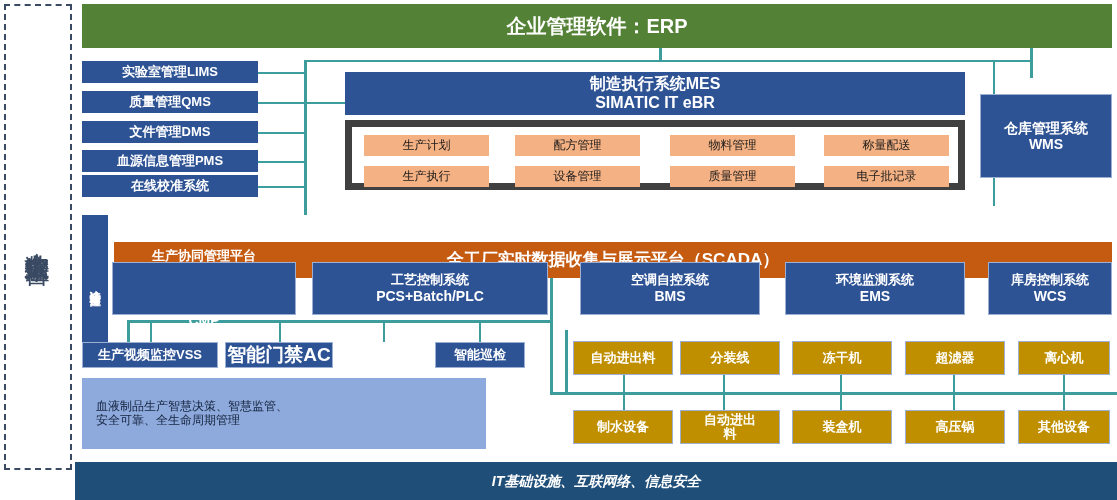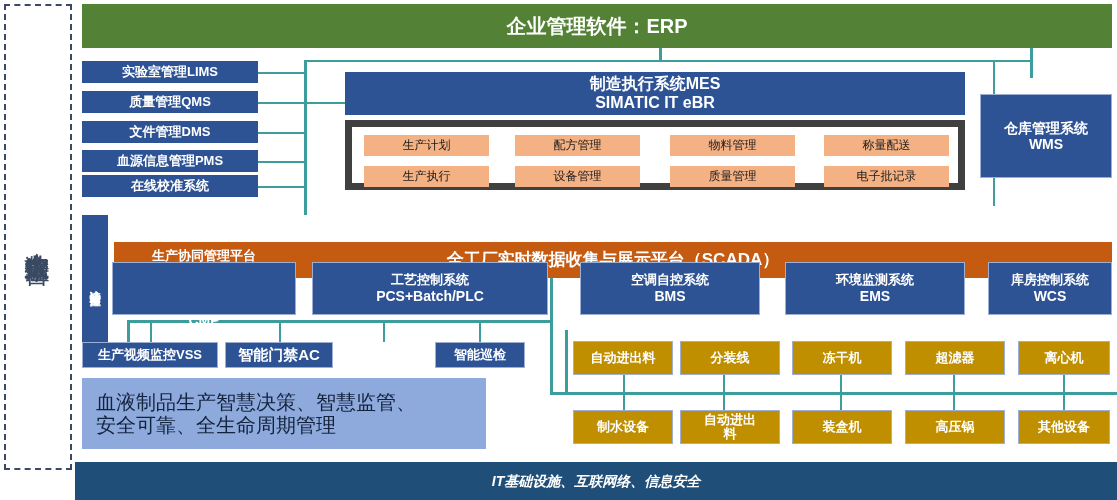--- a/index.html
+++ b/index.html
@@ -175,28 +175,28 @@
     <span style="font-size:14px;">EMS</span>
   </div>
   <div class="abs box navy" style="left:988px;top:262px;width:124px;height:53px;font-size:13px;flex-direction:column;">
     <span>库房控制系统</span>
     <span style="font-size:14px;">WCS</span>
   </div>
 
   <div class="abs box navy" style="left:82px;top:342px;width:136px;height:26px;font-size:13px;">
     <span>生产视频监控VSS</span>
   </div>
-  <div class="abs box navy" style="left:225px;top:342px;width:108px;height:26px;font-size:15px;">
+  <div class="abs box navy" style="left:225px;top:342px;width:108px;height:26px;font-size:19px;">
     <span>智能门禁AC</span>
   </div>
   <div class="abs box navy" style="left:435px;top:342px;width:90px;height:26px;font-size:13px;">
     <span>智能巡检</span>
   </div>
 
-  <div class="abs box lightblue" style="left:82px;top:378px;width:404px;height:71px;font-size:20px;
+  <div class="abs box lightblue" style="left:82px;top:378px;width:404px;height:71px;font-size:12px;
               flex-direction:column;align-items:flex-start;justify-content:center;padding-left:14px;">
     <span>血液制品生产智慧决策、智慧监管、</span>
     <span>安全可靠、全生命周期管理</span>
   </div>
 
   <div class="abs box gold" style="left:573px;top:341px;width:100px;height:34px;font-size:13px;">
     <span>自动进出料</span>
   </div>
   <div class="abs box gold" style="left:680px;top:341px;width:100px;height:34px;font-size:13px;">
     <span>分装线</span>

